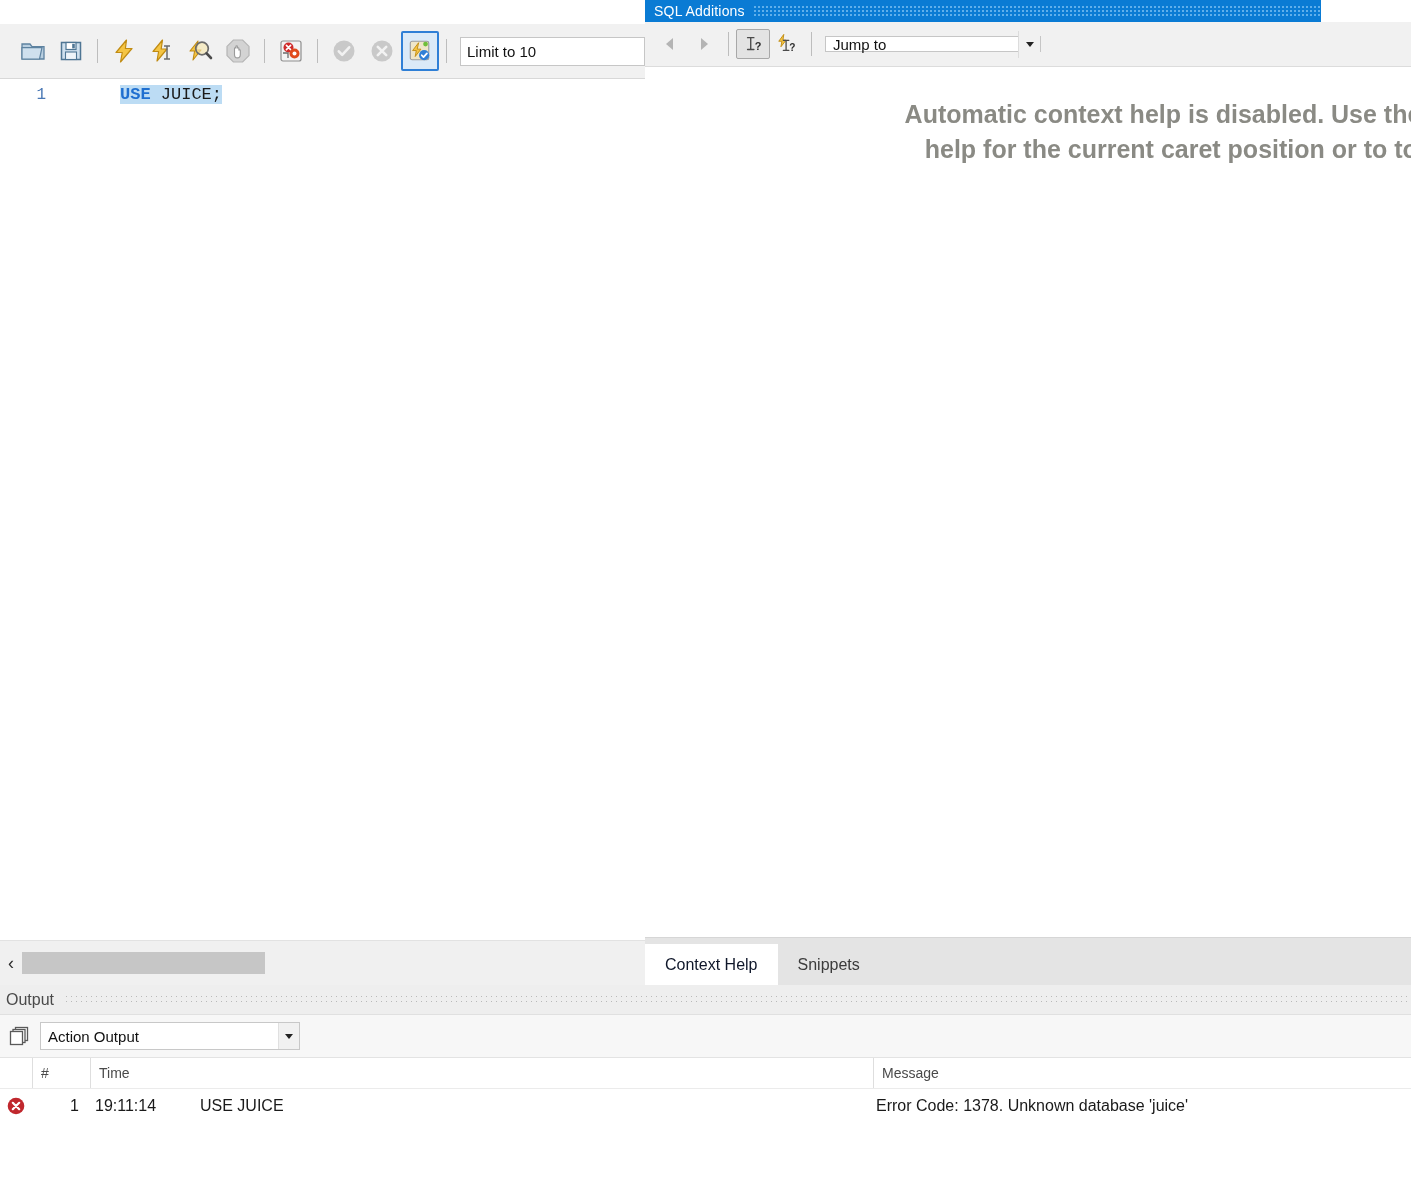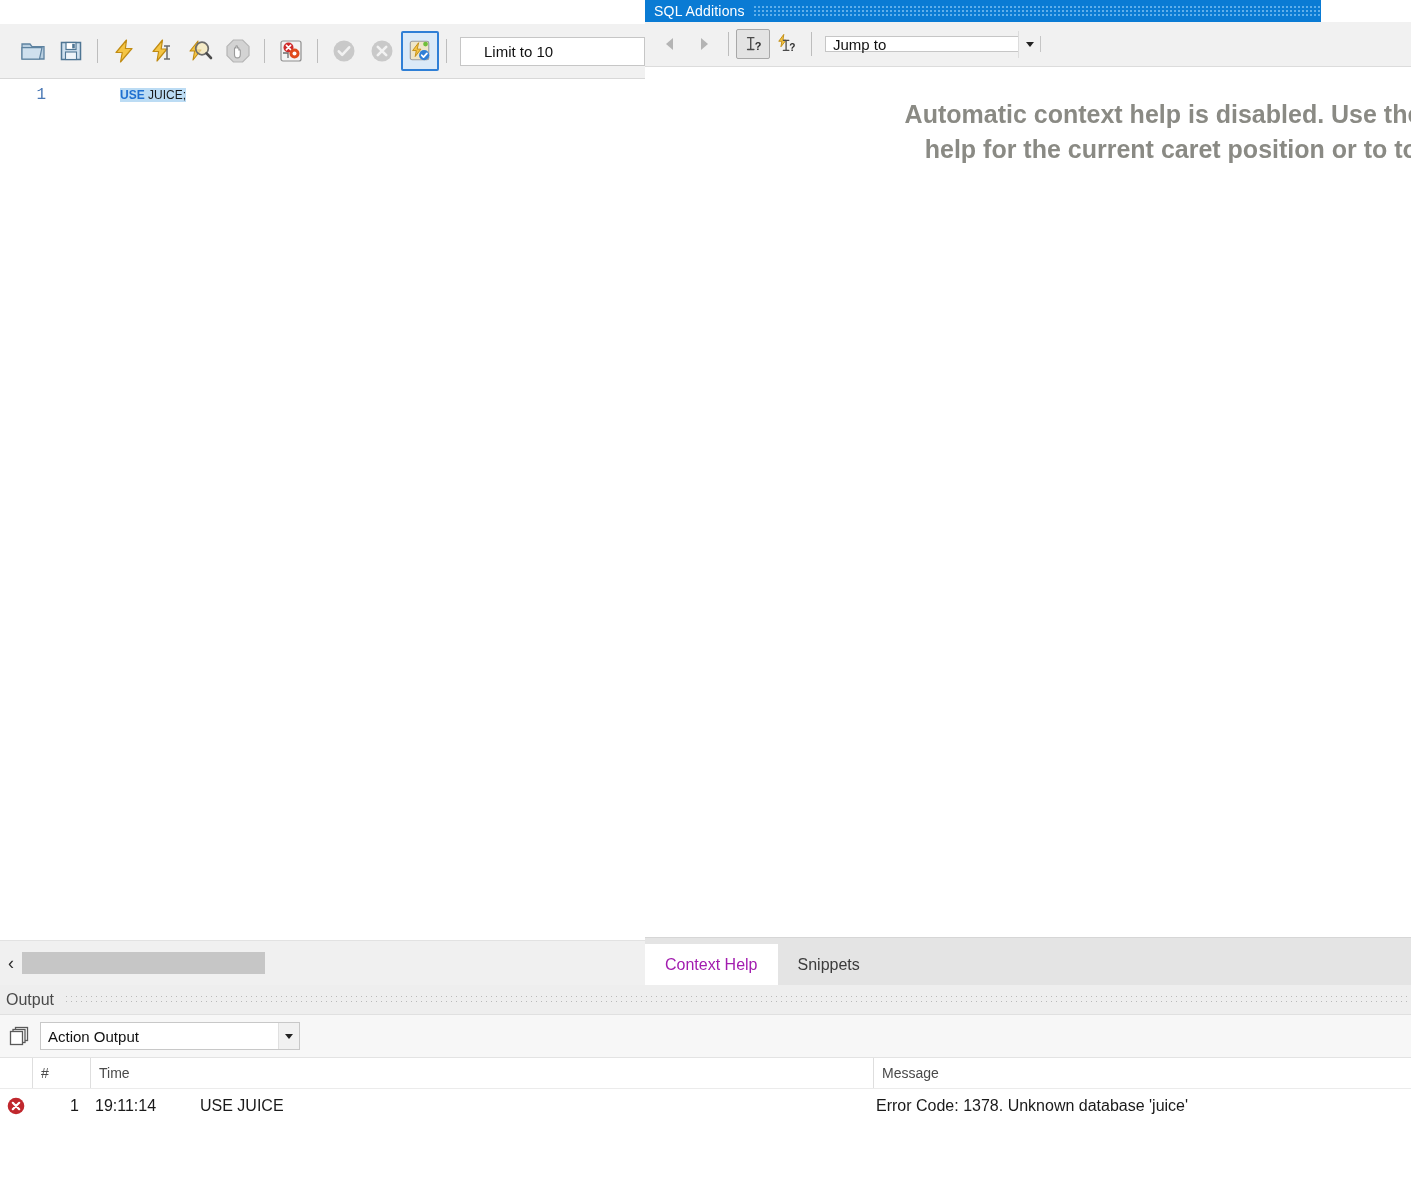--- a/index.html
+++ b/index.html
@@ -91,21 +91,21 @@
     background: #bdbdbd;
     margin: 0 7px;
     flex: 0 0 auto;
   }
   .limit-box {
     margin-left: 6px;
     height: 29px;
     background: #ffffff;
     border: 1px solid #c6c6c6;
     display: flex; align-items: center;
-    padding: 0 23px;
+    padding: 0 6px;
     font-size: 15px;
     color: #111;
     white-space: nowrap;
     overflow: hidden;
     box-sizing: border-box;
     flex: 1 1 auto;
     cursor: pointer;
   }
 
   
@@ -130,22 +130,22 @@
     font-size: 16px;
     color: #4a78b5;
     line-height: 30px;
   }
   #code-body {
     position: absolute;
     left: 70px; top: 0; right: 0; bottom: 0;
   }
   .code-line {
     line-height: 30px;
-    font-family: Liberation Sans, sans-serif;
-    font-size: 12px;
+    font-family: Liberation Mono, monospace;
+    font-size: 17px;
     white-space: pre;
     padding-left: 50px;
   }
   .code-sel {
     background: #bcdcf4;
   }
   .tok-kw { color: #1f6fd0; font-weight: bold; }
   .tok-id { color: #1a1a1a; }
   .tok-punc { color: #1a1a1a; }
 
@@ -300,21 +300,21 @@
     height: 41px;
     display: flex; align-items: center;
     padding: 0 20px;
     font-size: 16px;
     color: #3b3b3b;
     cursor: pointer;
     box-sizing: border-box;
   }
   .add-tab.selected {
     background: #ffffff;
-    color: #a21caf;
+    color: #0f172a;
   }
 
   
   #output-pane {
     position: absolute;
     left: 0; top: 985px;
     width: 1411px;
     height: 199px;
     background: #ffffff;
     overflow: hidden;

